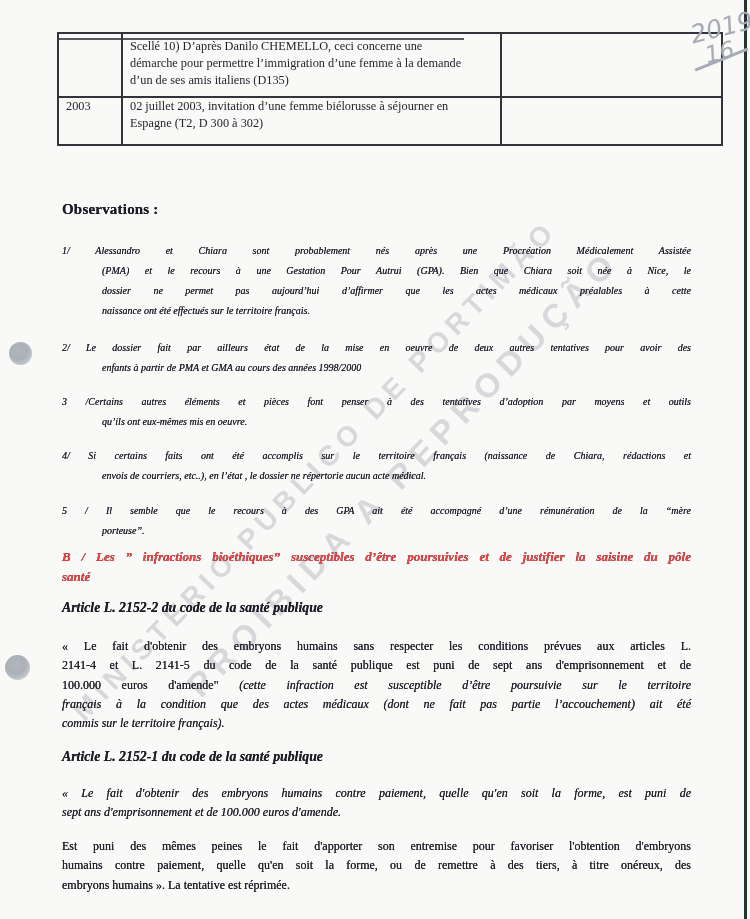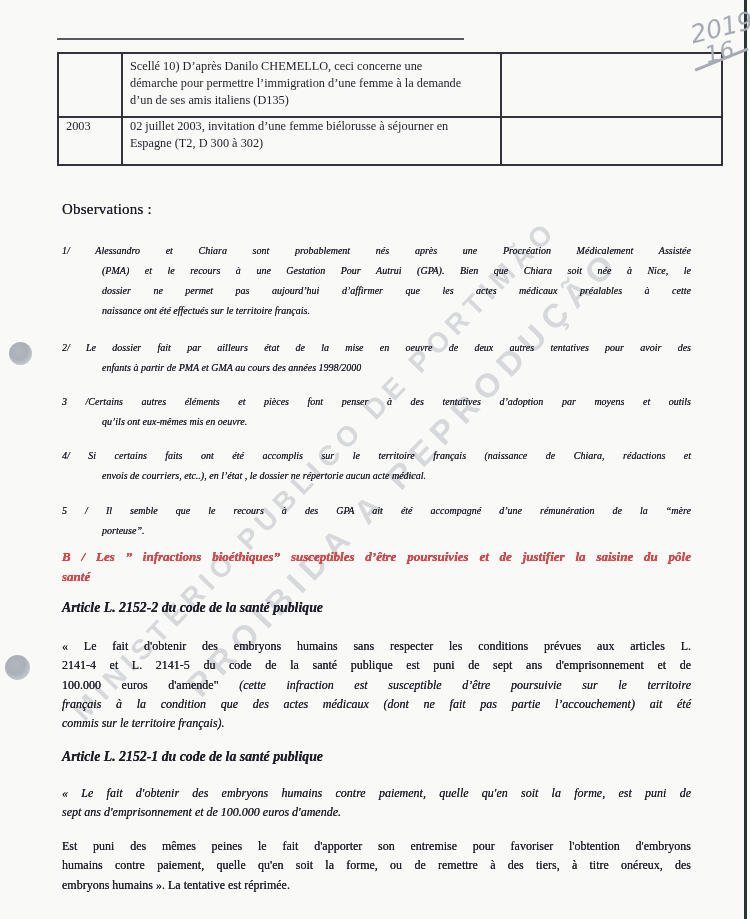--- a/index.html
+++ b/index.html
@@ -32,38 +32,38 @@
   .hw{position:absolute;z-index:7;color:#a5aab4;
     font-family:"DejaVu Sans",sans-serif;font-style:italic;font-weight:400;}
   .hw-year{left:690px;top:13px;font-size:25px;transform:rotate(-14deg);}
   .hw-stroke{position:absolute;left:693px;top:58px;width:57px;height:2.5px;background:#a5aab4;
     transform:rotate(-22deg);z-index:7;}
   .hw-num{left:705px;top:39px;font-size:23px;transform:rotate(-14deg);}
 
   
   .remnant{position:absolute;left:57px;top:38px;width:407px;height:2px;background:#3c3c44;opacity:.85;z-index:2;}
   table.case-table{
-    position:absolute;left:57px;top:52px;z-index:2;
+    position:absolute;left:57px;top:32px;z-index:2;
     border-collapse:collapse;table-layout:fixed;width:619px;
   }
   table.case-table td{
     border:2px solid #33333b;vertical-align:top;
     font-size:12.3px;line-height:17px;color:#1f1f29;
     padding:4px 6px 4px 7px;
   }
   td.c1{width:49px;}
   td.c2{width:364px;}
   td.c3{width:206px;}
   .tline{white-space:nowrap;overflow:hidden;}
   tr.r2 td{padding-top:0;}
 
   
   .doc{position:absolute;left:62px;width:629px;z-index:2;}
   .obs-heading{position:absolute;left:62px;top:201px;z-index:2;
-    font-size:15px;font-weight:normal;letter-spacing:.2px;color:#1d1d27;
+    font-size:15px;font-weight:bold;letter-spacing:.2px;color:#1d1d27;
     text-shadow:0 0 .4px #1d1d27;}
   .obs{font-style:italic;font-size:10px;line-height:20px;color:#23232f;text-shadow:0 0 .35px #23232f;}
   .body-text{font-size:12px;line-height:19.3px;color:#21212b;text-shadow:0 0 .3px #21212b;}
   .ln{min-height:1em;}
   .j{text-align:justify;text-align-last:justify;}
   .cont{padding-left:40px;}
   .bhead{font-weight:bold;font-style:italic;font-size:13px;line-height:20px;color:#ef4444;
     text-shadow:0 0 .4px #1d1d27;}
   .ahead{position:absolute;left:62px;z-index:2;font-weight:bold;font-style:italic;
     font-size:13.8px;color:#1d1d27;text-shadow:0 0 .4px #1d1d27;}

